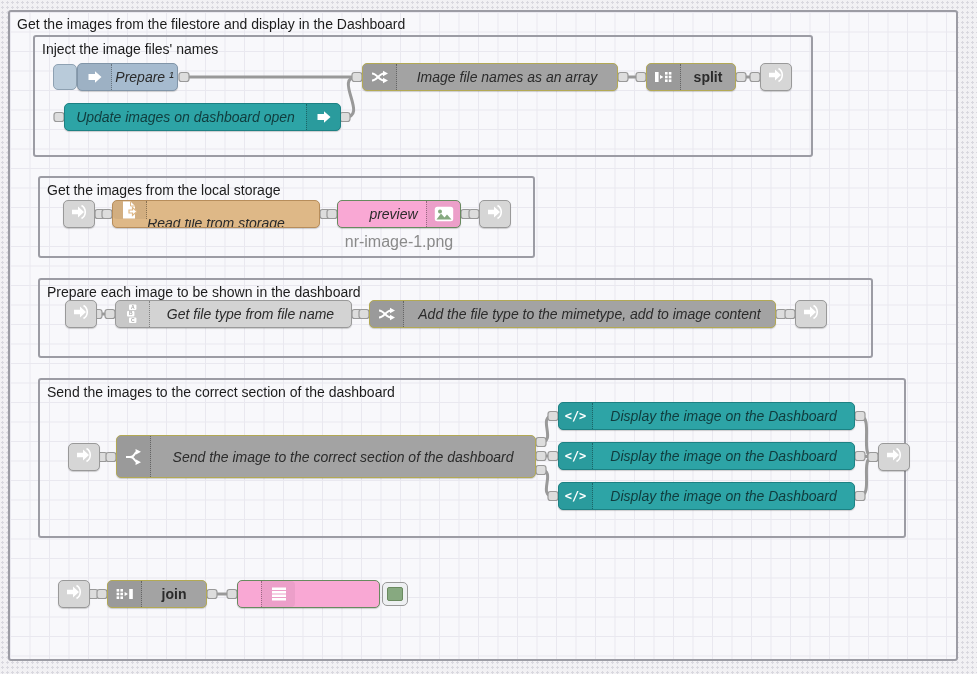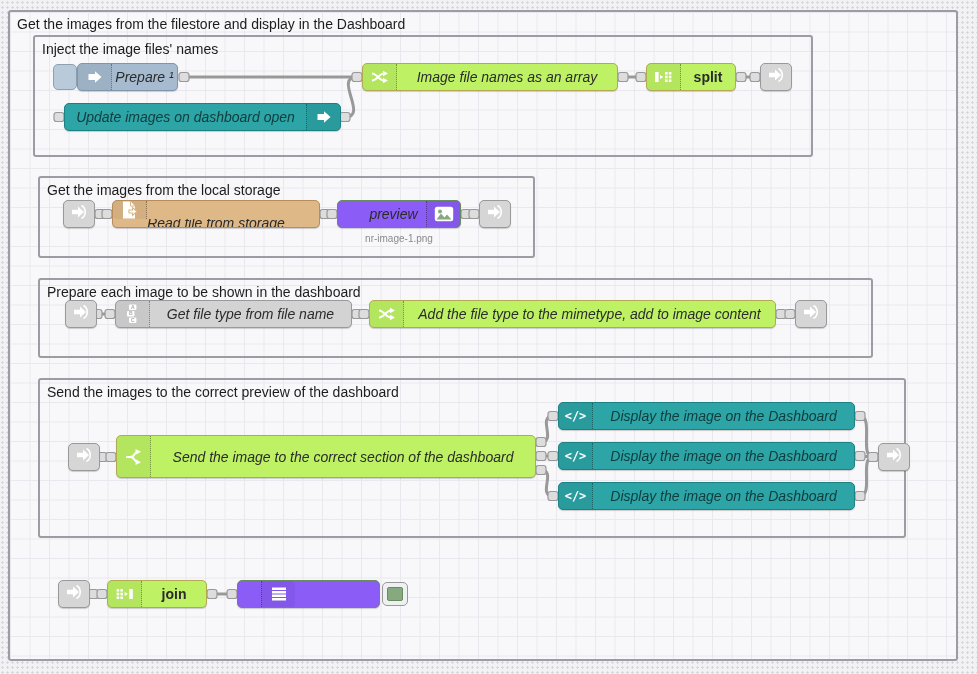--- a/index.html
+++ b/index.html
@@ -45,64 +45,64 @@
   .icon-box{
     width:33px;display:flex;align-items:center;justify-content:center;
     background:rgba(0,0,0,0.05);flex:none;
   }
   .icon-box.left{border-right:1px dotted rgba(0,0,0,0.35);border-radius:4px 0 0 4px;}
   .icon-box.right{border-left:1px dotted rgba(0,0,0,0.35);border-radius:0 4px 4px 0;}
 
   .n-inject{background:#a6bbcf;border-color:#8195a8;}
   .n-teal{background:#2da4a6;border-color:#1d8183;text-align:right;}
   .n-teal .node-label{color:#103c3d;}
-  .n-yellow{background:#bef264;border-color:#b3a954;}
+  .n-yellow{background:#a3a3a3;border-color:#b3a954;}
   .n-tan{background:#deb887;border-color:#b78d5b;}
-  .n-green{background:#8b5cf6;border-color:#688a5f;padding-left:23px;}
+  .n-green{background:#f9a8d4;border-color:#688a5f;padding-left:23px;}
   .n-gray{background:#d3d3d3;border-color:#9a9a9a;}
   .n-link{background:#d6d6d6;border-color:#999;width:32px;justify-content:center;align-items:center;display:flex;}
 
   .code-glyph{font-family:"DejaVu Sans Mono",monospace;font-size:12px;font-weight:bold;color:#fff;font-style:normal;}
 
   
   .inject-button{
     position:absolute;width:24px;height:26px;border-radius:5px;z-index:4;
     background:#b9cbda;border:1px solid #8ea1b2;box-sizing:border-box;
   }
   
   .debug-button{
     position:absolute;width:26px;height:24px;border-radius:5px;z-index:4;
     background:#eef0f2;border:1px solid #999;box-sizing:border-box;
     display:flex;align-items:center;justify-content:center;
   }
   .debug-button .inner{width:16px;height:14px;border-radius:2px;background:#87a980;border:1px solid #6a8a5f;box-sizing:border-box;}
 
   .status-text{
-    position:absolute;z-index:4;font-size:10px;color:#8a8a8a;text-align:center;white-space:nowrap;
+    position:absolute;z-index:4;font-size:16px;color:#8a8a8a;text-align:center;white-space:nowrap;
   }
 </style>
 </head>
 <body>
 
 <div class="canvas">
 
   <div class="group outer" style="left:8px;top:10px;width:950px;height:651px;">
     <div class="group-label">Get the images from the filestore and display in the Dashboard</div>
   </div>
   <div class="group" style="left:33px;top:35px;width:780px;height:122px;">
     <div class="group-label">Inject the image files' names</div>
   </div>
   <div class="group" style="left:38px;top:176px;width:497px;height:82px;">
     <div class="group-label">Get the images from the local storage</div>
   </div>
   <div class="group" style="left:38px;top:278px;width:835px;height:80px;">
     <div class="group-label">Prepare each image to be shown in the dashboard</div>
   </div>
   <div class="group" style="left:38px;top:378px;width:868px;height:160px;">
-    <div class="group-label">Send the images to the correct preview of the dashboard</div>
+    <div class="group-label">Send the images to the correct section of the dashboard</div>
   </div>
 
   <svg class="wires" width="977" height="674" viewBox="0 0 977 674">
     <path class="wire" d="M184 77 H357"></path>
     <path class="wire" d="M345 117 C369 117,333 77,357 77"></path>
     <path class="wire" d="M623 77 H641"></path>
     <path class="wire" d="M741 77 H755"></path>
     <path class="wire" d="M100 214 H107"></path>
     <path class="wire" d="M325 214 H332"></path>
     <path class="wire" d="M466 214 H474"></path>

